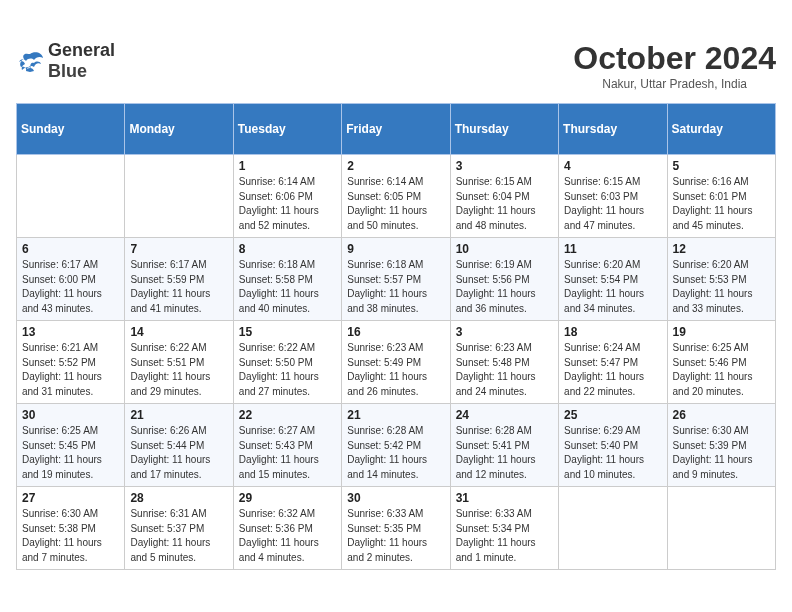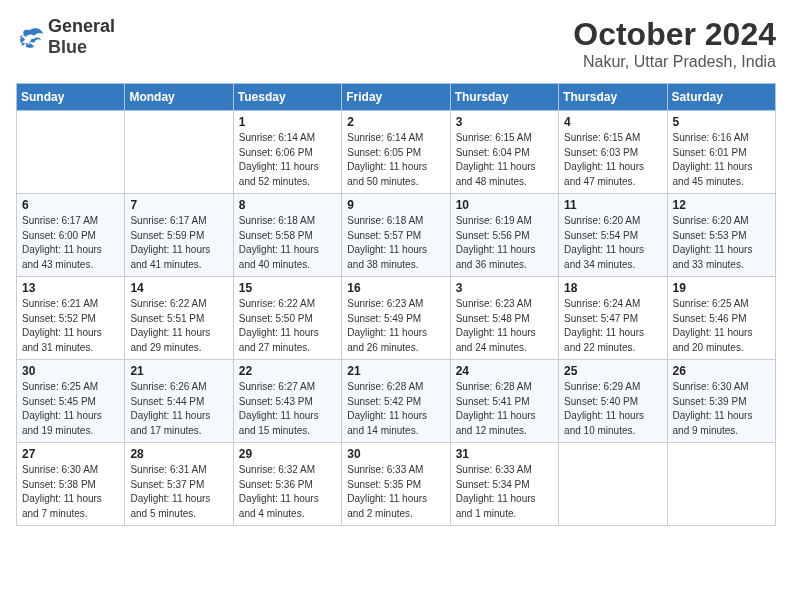--- a/index.html
+++ b/index.html
@@ -8,20 +8,21 @@
       background: #fff;
       width: 792px;
       min-height: 612px;
       padding: 16px;
     }
     .header {
       display: flex;
       justify-content: space-between;
       align-items: flex-start;
       margin-bottom: 12px;
+      margin-top: 24px;
     }
     .logo {
       display: flex;
       align-items: center;
       gap: 4px;
     }
     .logo-text-general {
       font-size: 18px;
       font-weight: bold;
       color: #333;
@@ -29,40 +30,40 @@
     .logo-text-blue {
       font-size: 18px;
       font-weight: bold;
       color: #404040;
     }
     .logo-bird {
       width: 28px;
       height: 22px;
     }
     .title-section {
-      text-align: right;
+      text-align: center;
     }
     .month-title {
       font-size: 32px;
       font-weight: bold;
       color: #333;
     }
     .location-title {
-      font-size: 16px;
+      font-size: 12px;
       color: #555;
     }
     .calendar-table {
       width: 100%;
       border-collapse: collapse;
       font-size: 11px;
     }
     .calendar-table thead tr th {
       background: #3579c0;
       color: #fff;
-      padding: 6px 4px;
+      padding: 18px 4px;
       text-align: left;
       font-size: 12px;
       border: 1px solid #aac4e8;
     }
     .calendar-table tbody tr td {
       border: 1px solid #ccc;
       vertical-align: top;
       padding: 4px 5px;
       width: calc(100% / 7);
       min-height: 80px;

